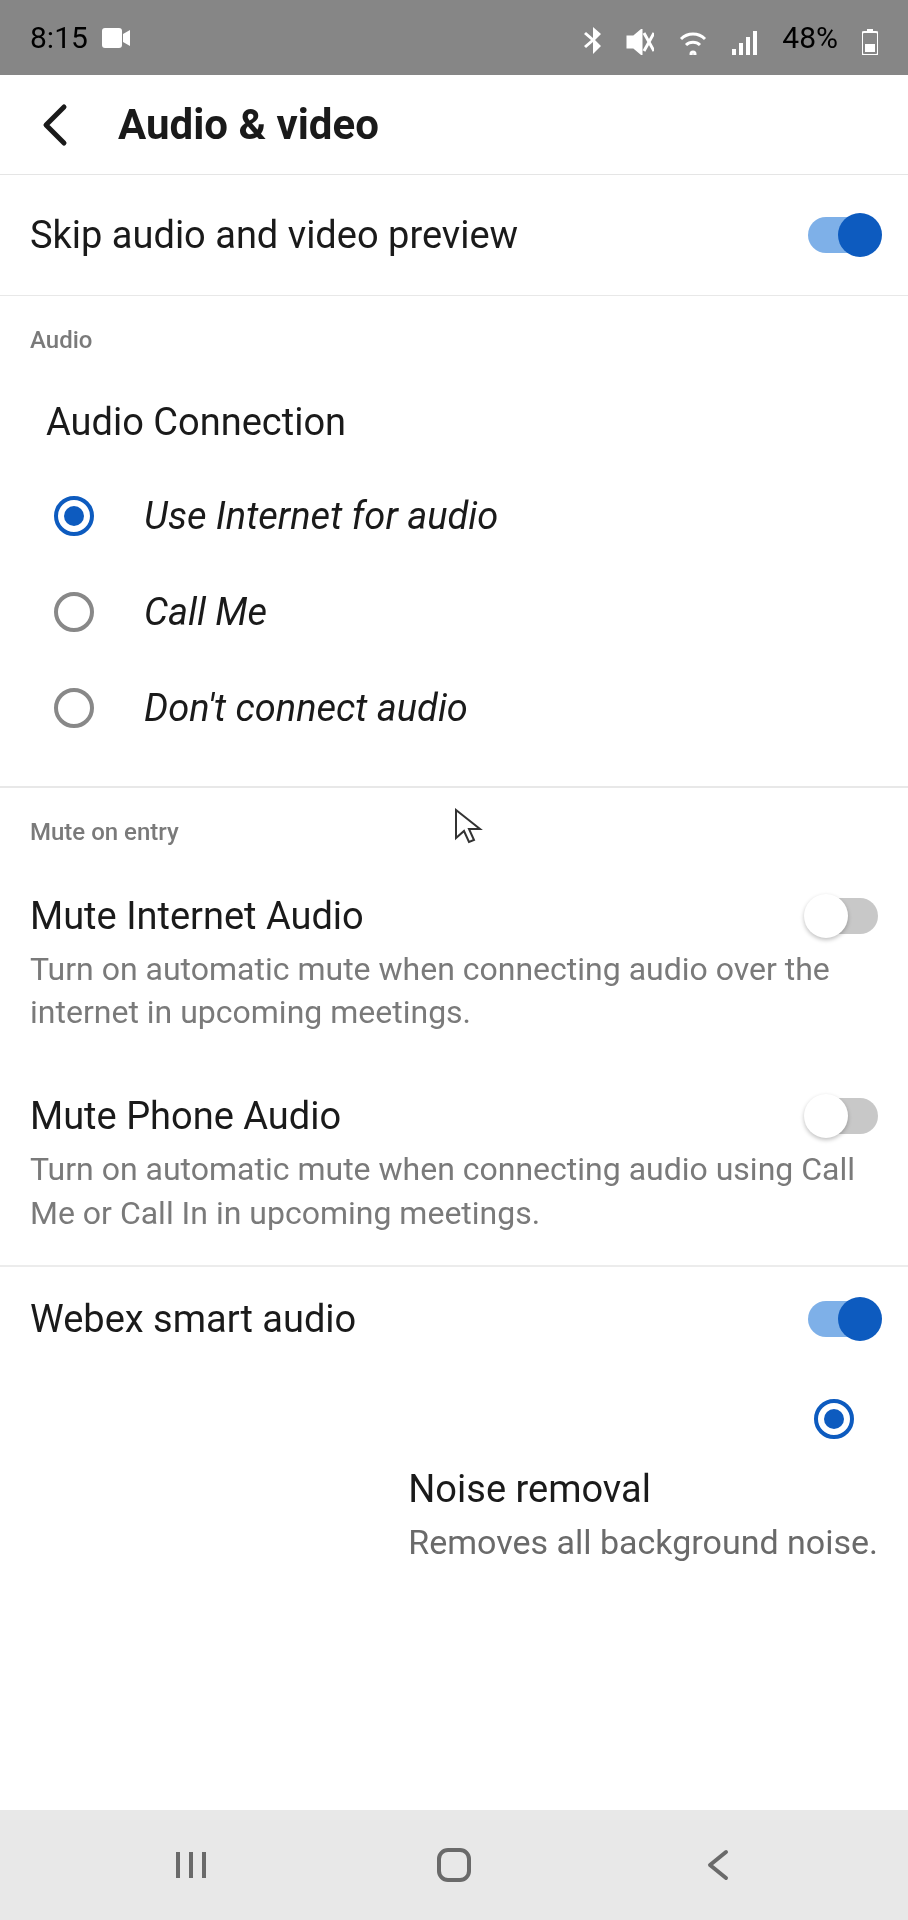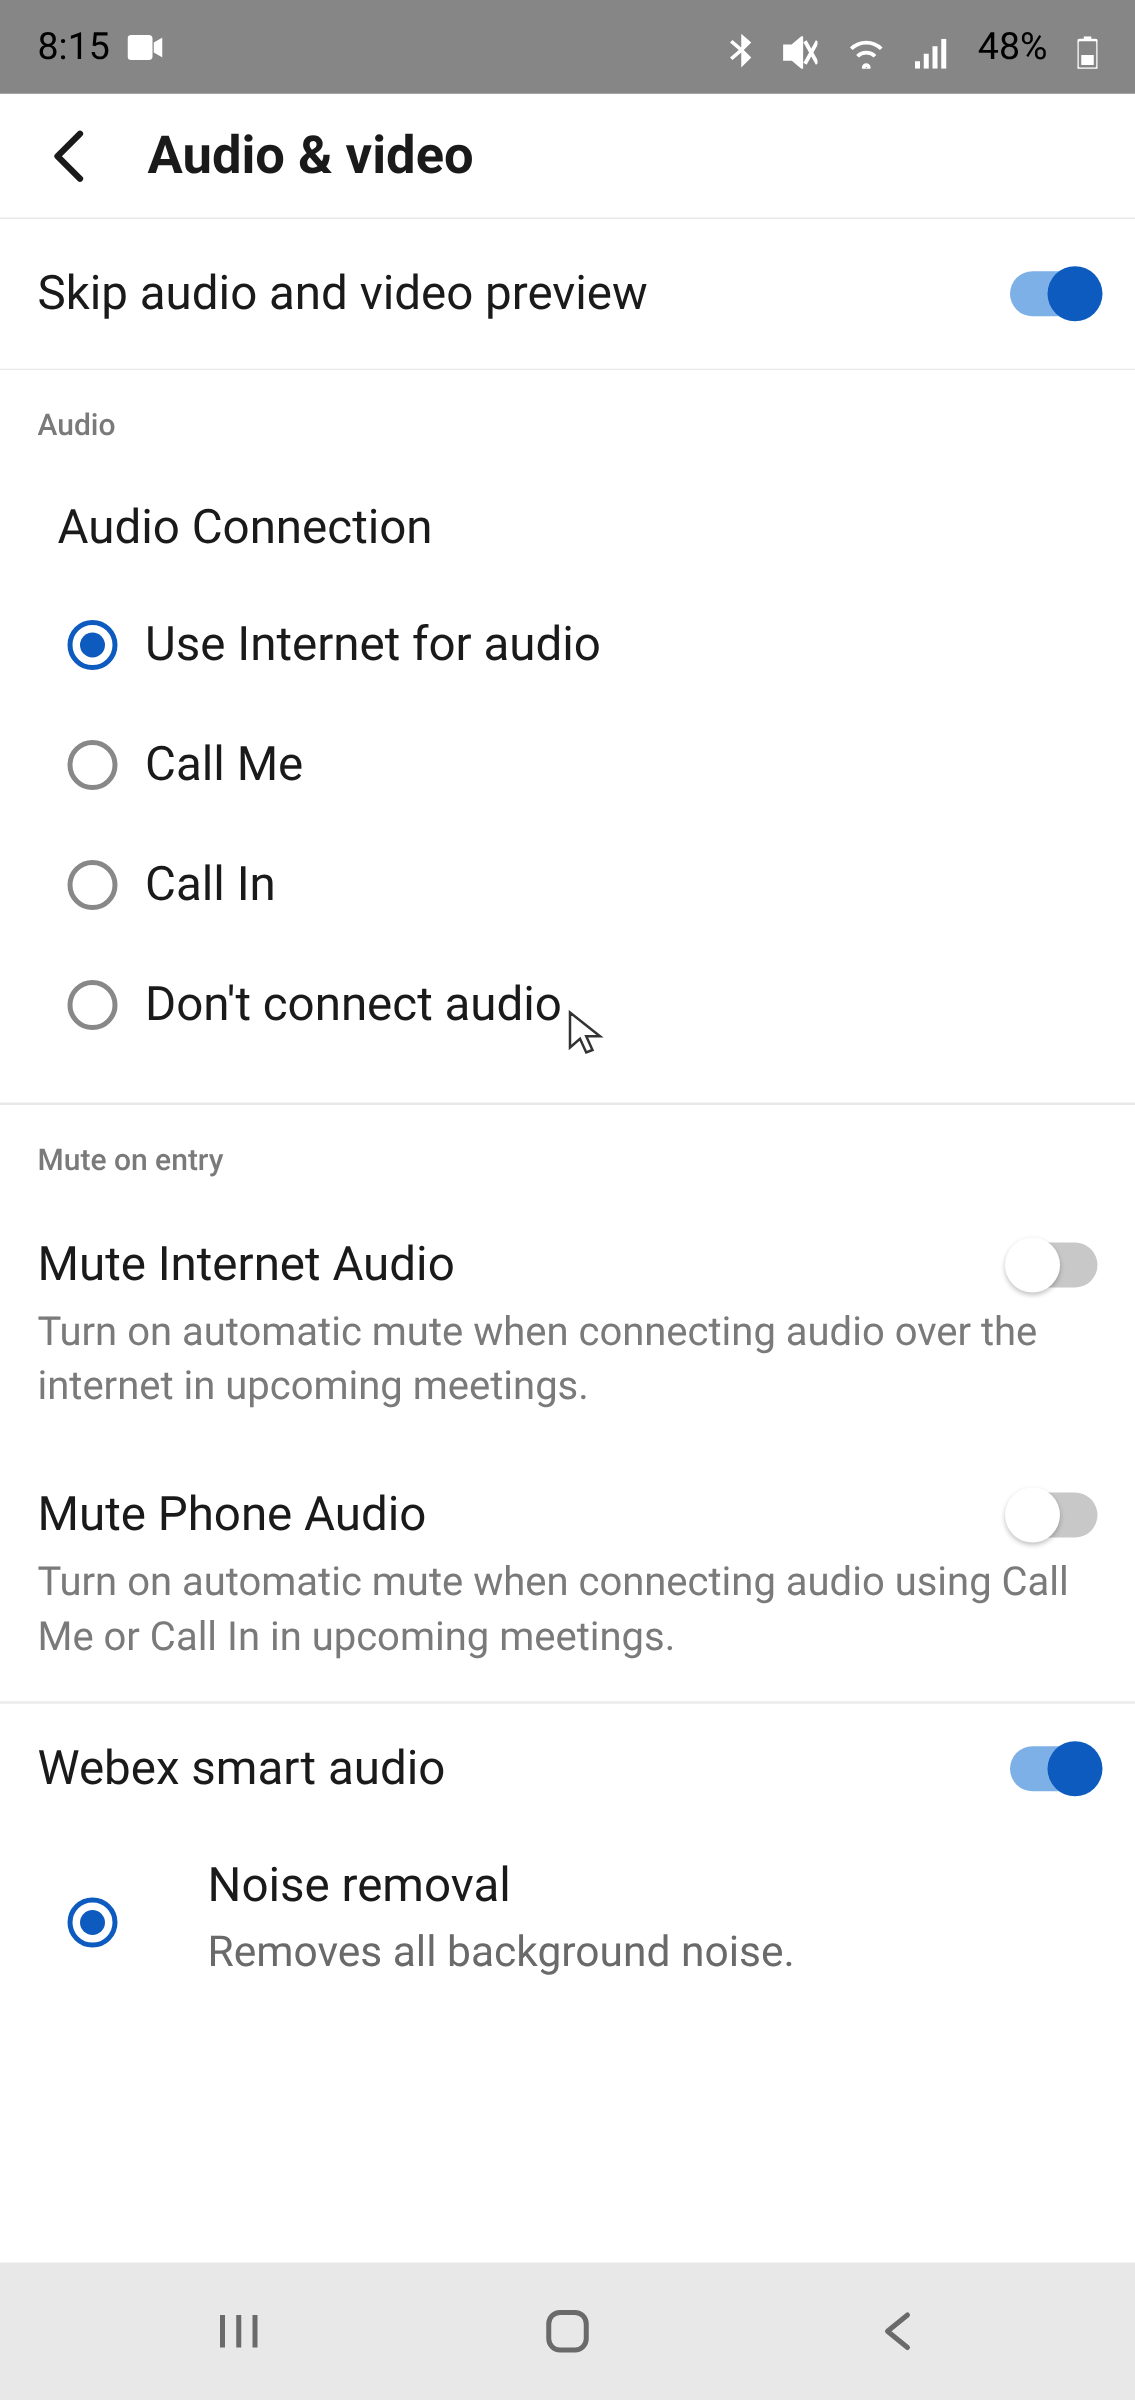--- a/index.html
+++ b/index.html
@@ -111,21 +111,22 @@
       font-size: 38px;
       color: #1a1a1a;
     }
     .radio-list {
       padding: 0 30px 30px;
     }
     .radio-item {
       display: flex;
       align-items: center;
       padding: 26px 24px;
-      gap: 22px;
+      gap: 50px;
+      font-style: italic;
     }
     .radio {
       width: 40px;
       height: 40px;
       border-radius: 50%;
       border: 4px solid #888;
       flex-shrink: 0;
       position: relative;
     }
     .radio.selected {
@@ -171,22 +172,23 @@
     }
     .smart-audio-row {
       padding: 30px 30px;
       display: flex;
       align-items: center;
       justify-content: space-between;
     }
     .noise-row {
       padding: 20px 30px 30px;
       display: flex;
-      align-items: center;
-      gap: 48px;
+      align-items: flex-end;
+      gap: 28px;
+      flex-direction: column;
     }
     .noise-radio-wrap {
       padding: 8px 24px 0;
     }
     .noise-text-title {
       font-size: 38px;
       color: #1a1a1a;
     }
     .noise-text-desc {
       font-size: 34px;
@@ -282,24 +284,20 @@
   <div class="radio-item">
     <div class="radio selected"></div>
     <div class="radio-label">Use Internet for audio</div>
   </div>
   <div class="radio-item">
     <div class="radio"></div>
     <div class="radio-label">Call Me</div>
   </div>
   <div class="radio-item">
     <div class="radio"></div>
-    <div class="radio-label">Call In</div>
-  </div>
-  <div class="radio-item">
-    <div class="radio"></div>
     <div class="radio-label">Don't connect audio</div>
   </div>
 </div>
 
 <div class="block-divider"></div>
 
 <div class="section-header">Mute on entry</div>
 
 <div class="toggle-row">
   <div class="toggle-row-top">

